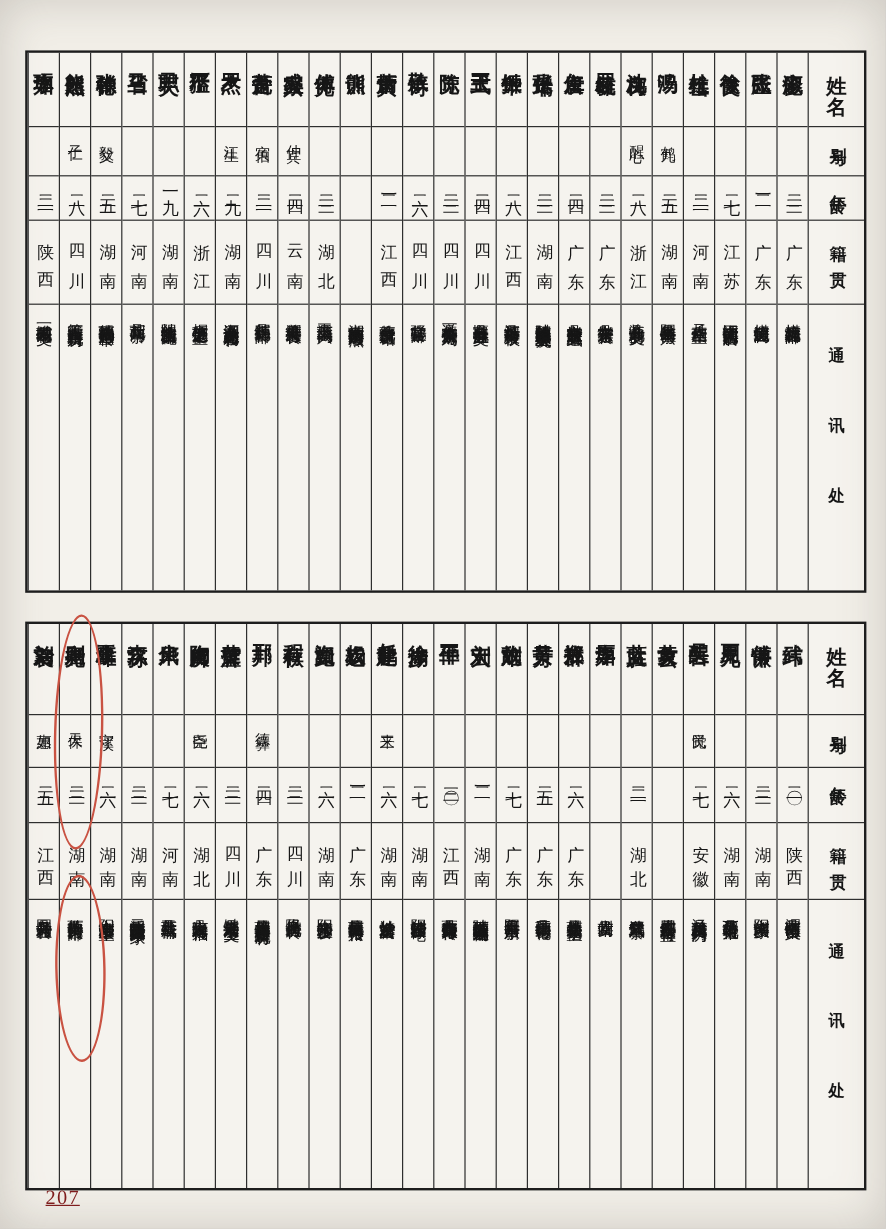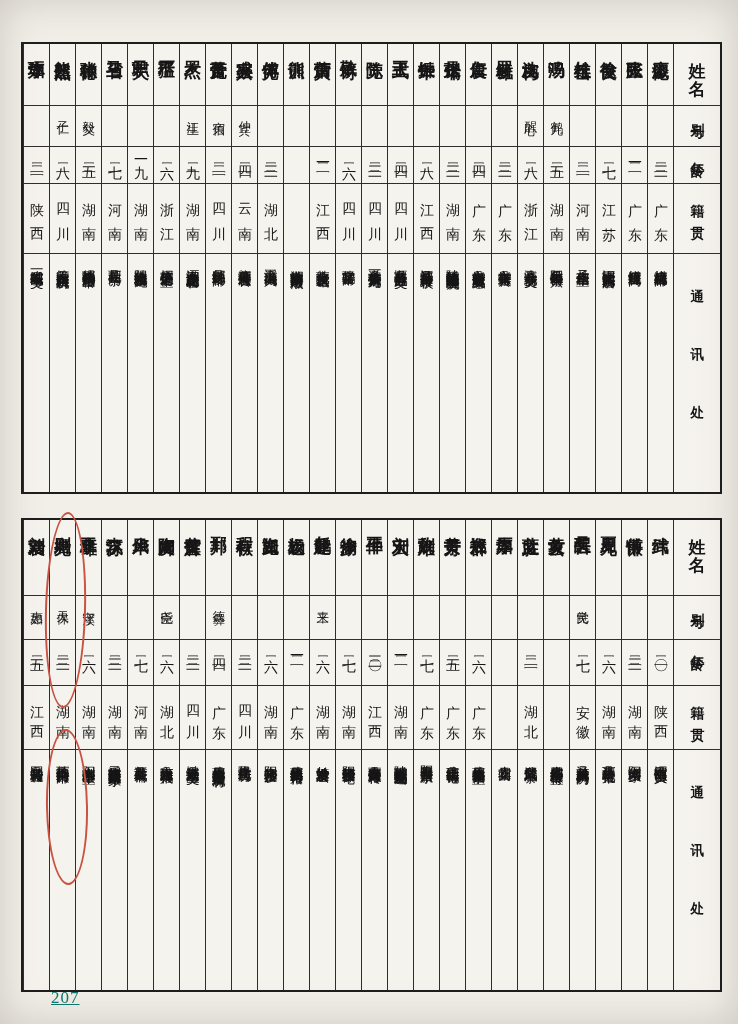--- a/index.html
+++ b/index.html
@@ -47,22 +47,22 @@
   .cell.address .vtext{font-size:13.5px;letter-spacing:.5px;padding-top:5px;}
 
   .hcol .vtext{font-weight:700;font-size:16px;}
   .hcol .cell.name .vtext{letter-spacing:16px;padding-top:6px;}
   .hcol .cell.alias .vtext{font-size:14px;letter-spacing:2px;padding-top:6px;}
   .hcol .cell.age .vtext{font-size:14px;letter-spacing:2px;padding-top:4px;}
   .hcol .cell.origin .vtext{letter-spacing:22px;padding-top:9px;}
   .hcol .cell.address .vtext{letter-spacing:58px;padding-top:24px;}
 
   .page-number{
-    position:absolute;left:51px;top:988px;font-size:17px;letter-spacing:1px;
-    font-family:"Liberation Serif",serif;color:#0f766e;text-decoration:underline;
+    position:absolute;left:38px;top:988px;font-size:17px;letter-spacing:1px;
+    font-family:"Liberation Serif",serif;color:#7f1d1d;text-decoration:underline;
   }
   .red-circle{
     position:absolute;border:2.5px solid rgba(201,82,66,.75);
     border-radius:50%;pointer-events:none;
   }
   .red-circle.c1{left:45px;top:512px;width:37px;height:192px;transform:rotate(1.5deg);}
   .red-circle.c2{left:46px;top:729px;width:38px;height:152px;transform:rotate(-1deg);}
 </style>
 </head>
 <body>

